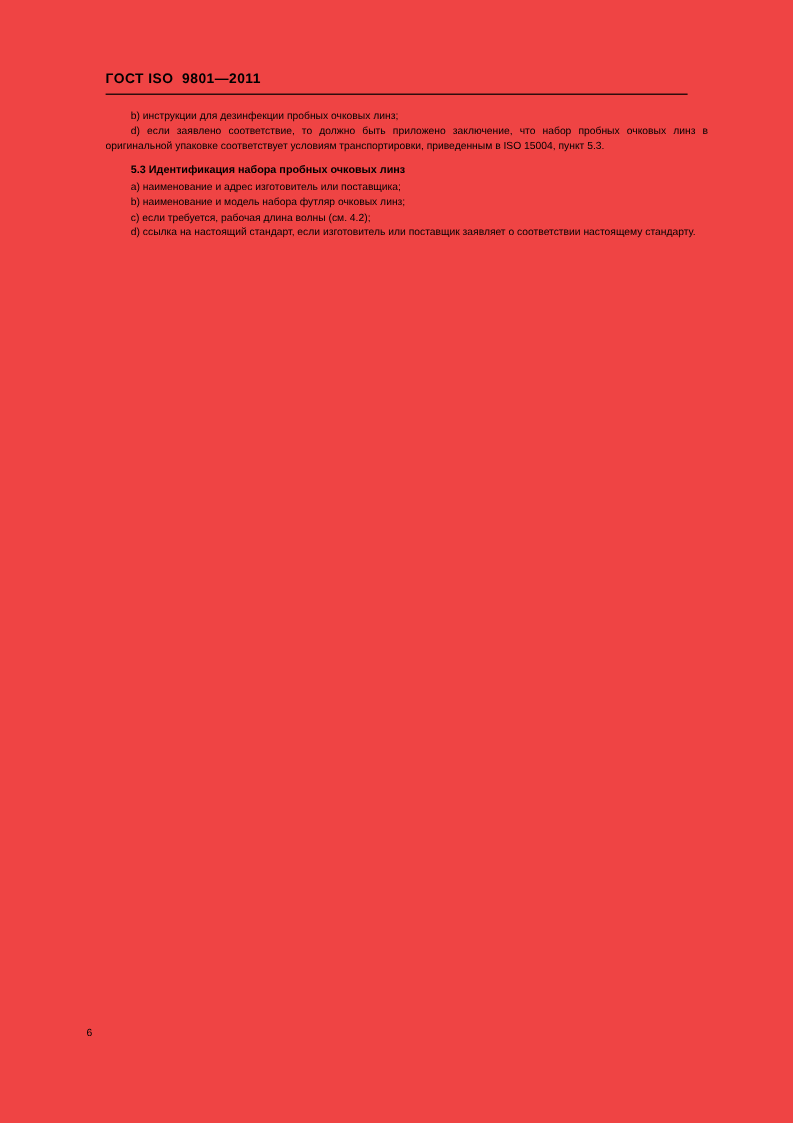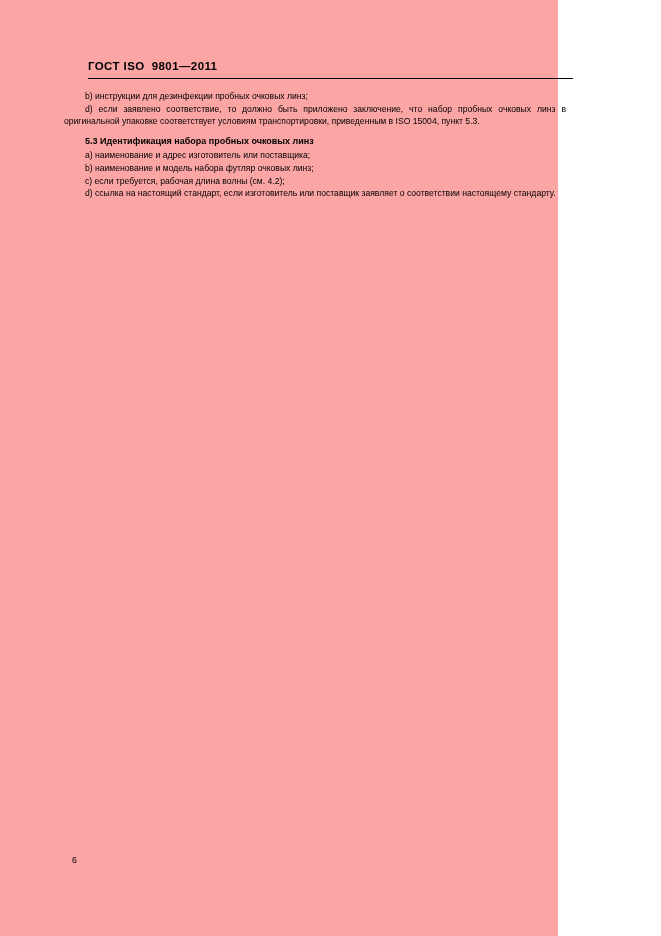--- a/index.html
+++ b/index.html
@@ -11,44 +11,44 @@
     width: 661px;
     height: 936px;
     position: relative;
     font-family: "Liberation Sans", sans-serif;
     color: #000000;
     overflow: hidden;
   }
   .page {
     position: absolute;
     left: 0; top: 0;
-    width: 558px;
+    width: 661px;
     height: 936px;
-    background: #fca5a5;
+    background: #ef4444;
   }
   .header {
     position: absolute;
     left: 88px;
     top: 60px;
     font-size: 11.5px;
     font-weight: bold;
     letter-spacing: 0.4px;
     white-space: pre;
   }
   .header-rule {
     position: absolute;
     left: 88px;
     top: 78px;
     width: 485px;
     height: 1px;
     background: #000000;
   }
   .content {
     position: absolute;
-    left: 64px;
+    left: 88px;
     top: 90px;
     width: 502px;
     font-size: 8.6px;
     line-height: 12.6px;
     text-align: justify;
   }
   .para {
     margin: 0;
     padding: 0;
     text-indent: 0;

